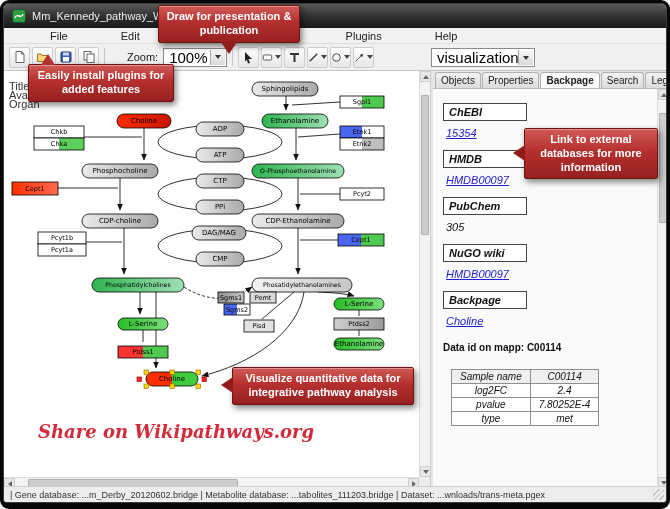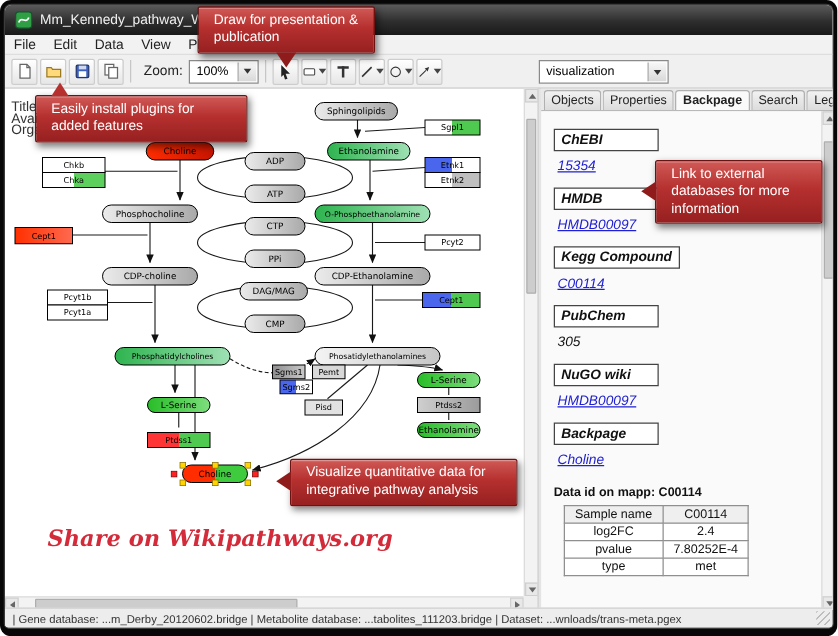--- a/index.html
+++ b/index.html
@@ -4,27 +4,27 @@
 <style>
   *{box-sizing:border-box;margin:0;padding:0;font-family:"Liberation Sans","DejaVu Sans",sans-serif;}
   html,body{background:#ffffff;}
   .shot{position:relative;width:670px;height:509px;background:#070707;border-radius:9px;overflow:hidden;}
   .win{position:absolute;left:3px;top:3px;width:664px;height:500px;background:#efefef;border-radius:6px 6px 4px 4px;overflow:hidden;border:1px solid #3c3c3c;}
   
   .titlebar{position:absolute;left:0;top:0;right:0;height:24px;background:linear-gradient(180deg,#5a5a5a,#2e2e2e 55%,#1a1a1a);display:flex;align-items:center;padding:0 8px;gap:6px;}
   .title-text{color:#f0f0f0;font-size:11px;white-space:nowrap;}
   
   .menubar{position:absolute;left:0;top:24px;right:0;height:16px;background:#f2f2f2;border-bottom:1px solid #dedede;display:flex;align-items:center;font-size:11px;color:#222;}
-  .menu-item{padding:0 7px;cursor:default;}
+  .menu-item{padding:0 7px;cursor:default;margin-left:39px;}
   
   .toolbar{position:absolute;left:0;top:40px;right:0;height:27px;background:#f0f0f0;border-bottom:1px solid #c6c6c6;display:flex;align-items:center;padding:0 5px;gap:2px;}
   .tbtn{width:21px;height:21px;border:1px solid #cdcdcd;border-radius:2px;background:linear-gradient(#ffffff,#e6e6e6);display:inline-flex;align-items:center;justify-content:center;padding:0;}
   .tsep{width:1px;height:18px;background:#c6c6c6;margin:0 3px;}
-  .zoom-label{font-size:11px;margin:0 3px 0 5px;color:#222;}
-  .combo{position:relative;height:19px;background:#fff;border:1px solid #8a8a8a;font-size:10px;display:inline-flex;align-items:center;padding:0 18px 0 5px;white-space:nowrap;}
+  .zoom-label{font-size:11px;margin:0 3px 0 17px;color:#222;}
+  .combo{position:relative;height:19px;background:#fff;border:1px solid #8a8a8a;font-size:15px;display:inline-flex;align-items:center;padding:0 18px 0 5px;white-space:nowrap;}
   .combo-zoom{min-width:56px;}
   .combo-viz{position:absolute;left:427px;top:4px;width:104px;}
   .combo-arrow{position:absolute;right:1px;top:1px;bottom:1px;width:15px;background:linear-gradient(#f8f8f8,#d9d9d9);border-left:1px solid #a8a8a8;display:flex;align-items:center;justify-content:center;}
   .combo-arrow::after{content:"";border-left:3.5px solid transparent;border-right:3.5px solid transparent;border-top:4.5px solid #333;}
   .dd{margin-left:2px;border-left:3px solid transparent;border-right:3px solid transparent;border-top:4px solid #444;display:inline-block;}
   
   .canvas{position:absolute;left:0;top:67px;width:426px;height:417px;background:#ffffff;}
   .infobox{position:absolute;left:5px;top:11px;font-size:11px;color:#333;line-height:9px;}
   .infobox div{white-space:nowrap;}
   #pathway-svg{position:absolute;left:0;top:5px;}
@@ -47,30 +47,30 @@
   .tab{font-size:10px;padding:2px 5px;background:linear-gradient(#f2f2f2,#dcdcdc);border:1px solid #b0b0b0;border-bottom:none;border-radius:3px 3px 0 0;margin-right:1px;white-space:nowrap;color:#222;}
   .tab.active{background:#fafafa;font-weight:bold;}
   .sidebar-content{position:absolute;left:0;top:18px;right:11px;bottom:0;background:#fafafa;padding:13px 8px 0 8px;overflow:hidden;}
   .sidebar .vscroll{top:18px;bottom:0;}
   .bp-section{margin:0 0 9px 2px;font-style:italic;}
   .bp-header{display:inline-block;border:1px solid #444;background:#fff;font-weight:bold;font-size:11px;padding:2px 5px;min-width:84px;margin-bottom:6px;color:#111;}
   .bp-value{margin-left:3px;font-size:11px;height:13px;color:#111;}
   .link{color:#2020d0;text-decoration:underline;cursor:pointer;}
   .exp-title{font-weight:bold;font-size:11px;margin:2px 0 0 2px;color:#111;}
   .bp-geneid{font-weight:bold;font-size:10px;margin:14px 0 0 2px;color:#111;}
-  .exp-table{border-collapse:collapse;margin:4px 0 0 10px;}
+  .exp-table{border-collapse:collapse;margin:16px 0 0 10px;font-style:italic;}
   .exp-table td{border:1px solid #8f8f8f;font-size:10px;padding:1px 8px;text-align:center;background:#fff;min-width:48px;color:#111;}
   .exp-table tr:first-child td{background:#efefef;}
   
   .statusbar{position:absolute;left:0;bottom:0;right:0;height:16px;background:#ededed;border-top:1px solid #cfcfcf;display:flex;align-items:center;padding:0 6px;font-size:9px;color:#333;overflow:hidden;white-space:nowrap;text-align:right;}
   .grip{position:absolute;right:2px;bottom:2px;width:11px;height:11px;background:repeating-linear-gradient(135deg,#bdbdbd 0 1px,transparent 1px 4px);}
   
-  .callout{position:absolute;z-index:60;background:linear-gradient(180deg,#d05a56 0%,#b5302f 45%,#972020 100%);border:1px solid #6e1211;color:#fff;font-weight:normal;font-size:11px;line-height:1.25;padding:4px 12px;border-radius:2px;box-shadow:2px 3px 6px rgba(0,0,0,.5), inset 0 1px 0 rgba(255,255,255,.35);}
+  .callout{position:absolute;z-index:60;background:linear-gradient(180deg,#d05a56 0%,#b5302f 45%,#972020 100%);border:1px solid #6e1211;color:#fff;font-weight:bold;font-size:11px;line-height:1.25;text-align:center;padding:4px 2px;border-radius:2px;box-shadow:2px 3px 6px rgba(0,0,0,.5), inset 0 1px 0 rgba(255,255,255,.35);}
   .co-draw{left:158px;top:5px;width:142px;}
-  .co-plugins{left:28px;top:76px;width:170px;}
+  .co-plugins{left:28px;top:64px;width:146px;}
   .co-link{left:524px;top:128px;width:134px;}
   .co-viz{left:232px;top:367px;width:182px;}
   .ptr{position:absolute;width:0;height:0;}
   .ptr-down{bottom:-12px;left:62px;border-left:8px solid transparent;border-right:8px solid transparent;border-top:12px solid #8f1b1b;}
   .ptr-up{top:-11px;left:12px;border-left:7px solid transparent;border-right:7px solid transparent;border-bottom:11px solid #b5302f;}
   .ptr-left{left:-12px;top:16px;border-top:8px solid transparent;border-bottom:8px solid transparent;border-right:12px solid #8f1b1b;}
   .co-viz .ptr-left{top:9px;}
   .share-text{position:absolute;left:38px;top:421px;z-index:55;font-family:"DejaVu Serif","Liberation Serif",serif;font-style:italic;font-weight:bold;font-size:18px;color:#d32b3a;}
 </style>
 </head>
@@ -513,24 +513,20 @@
         <span class="tab">Legend</span>
       </div>
       <div class="sidebar-content">
         <div class="bp-section">
           <div class="bp-header">ChEBI</div>
           <div class="bp-value"><a class="link">15354</a></div>
         </div>
         <div class="bp-section">
           <div class="bp-header">HMDB</div>
           <div class="bp-value"><a class="link">HMDB00097</a></div>
-        </div>
-        <div class="bp-section">
-          <div class="bp-header">Kegg Compound</div>
-          <div class="bp-value"><a class="link">C00114</a></div>
         </div>
         <div class="bp-section">
           <div class="bp-header">PubChem</div>
           <div class="bp-value"><span>305</span></div>
         </div>
         <div class="bp-section">
           <div class="bp-header">NuGO wiki</div>
           <div class="bp-value"><a class="link">HMDB00097</a></div>
         </div>
         <div class="bp-section">

